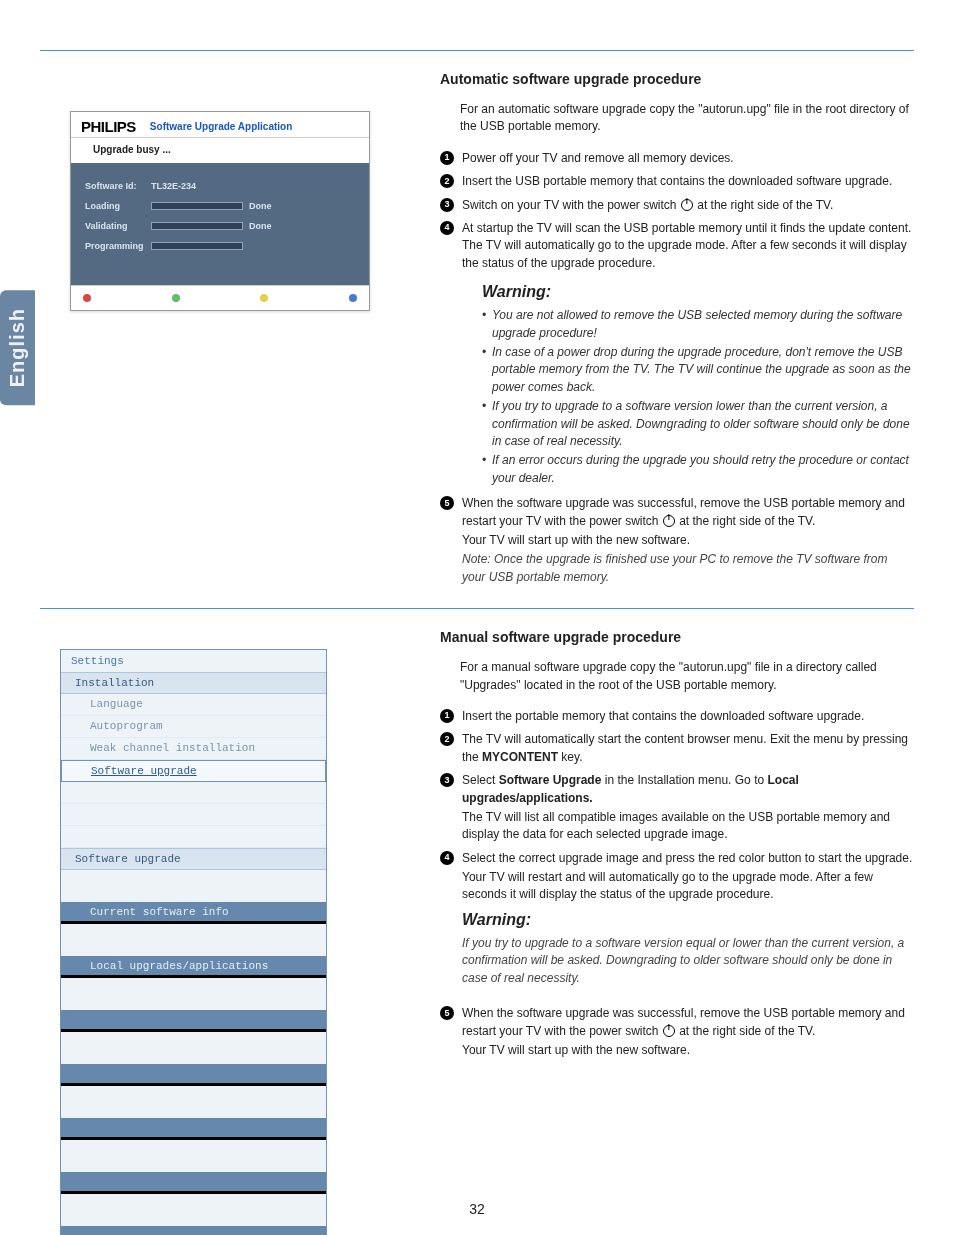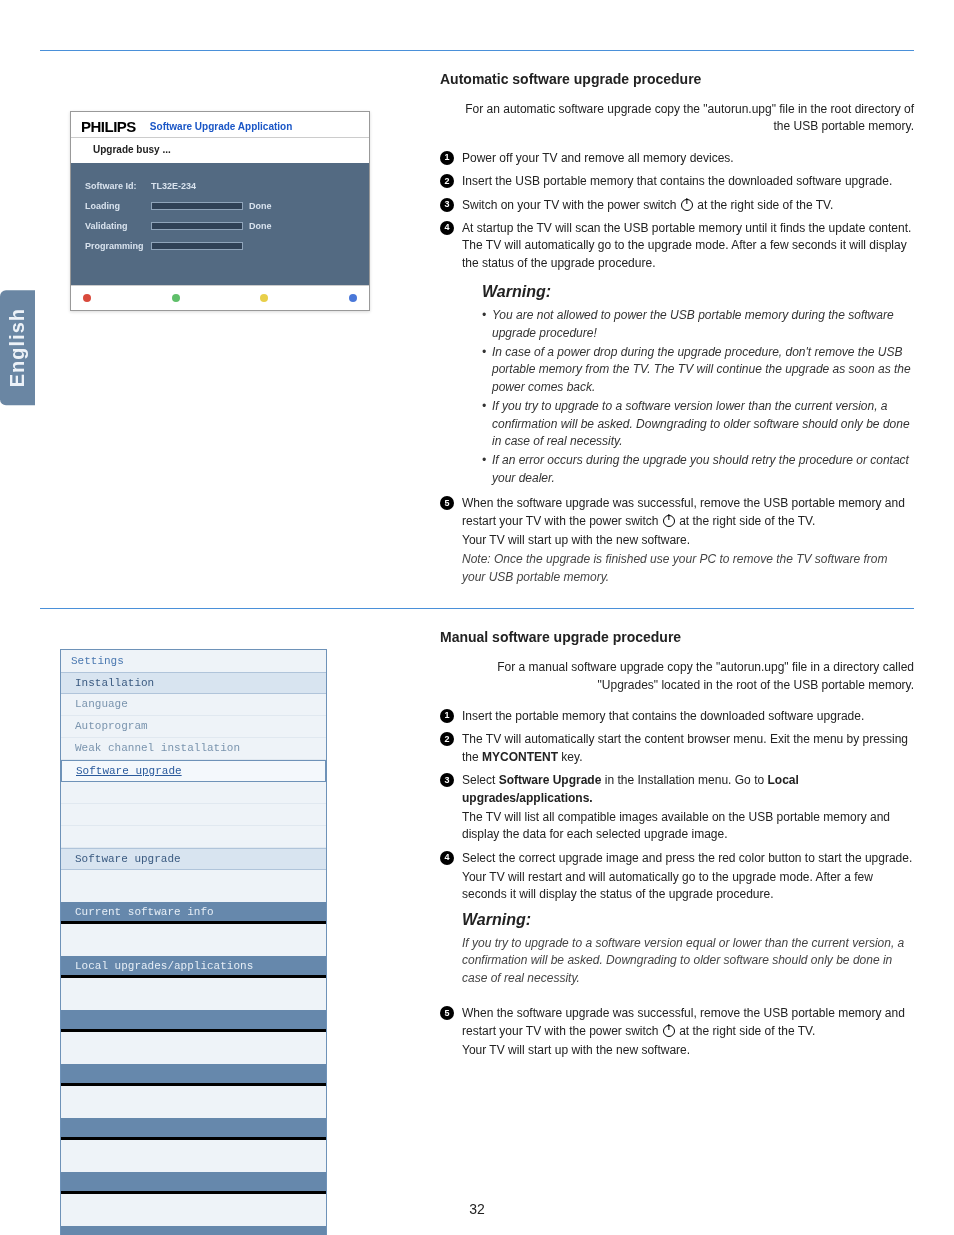--- a/index.html
+++ b/index.html
@@ -10,21 +10,21 @@
     background: #fff;
     width: 954px;
     height: 1235px;
     position: relative;
   }
   .hr { border-top: 1px solid #4a90d9; margin: 0 40px; }
   .page { display: flex; padding: 0 40px 0 40px; }
   .leftcol { width: 380px; flex-shrink: 0; padding-top: 60px; position: relative; }
   .rightcol { flex: 1; padding-left: 20px; padding-top: 20px; }
   h2 { font-size: 14px; font-weight: bold; margin-bottom: 14px; }
-  .intro { margin: 0 0 14px 20px; line-height: 1.45; text-align: right; }
+  .intro { margin: 0 0 14px 20px; line-height: 1.45; }
   .steps { list-style: none; margin-left: 0; }
   .steps > li { position: relative; padding-left: 22px; margin-bottom: 6px; line-height: 1.45; }
   .num {
     position: absolute; left: 0; top: 1px;
     width: 14px; height: 14px; border-radius: 50%;
     background: #000; color: #fff; font-size: 9px; font-weight: bold;
     display: flex; align-items: center; justify-content: center;
   }
   .power-icon {
     display: inline-flex; align-items: center; justify-content: center;
@@ -95,21 +95,21 @@
     font-size: 11px; color: #5a7a9c; font-family: Liberation Mono, monospace;
   }
   .fig2-title { padding: 5px 10px; color: #4a78b0; font-size: 11px; }
   .fig2-cols { display: flex; flex-direction: column; }
   .fig2-col { flex: 1; }
   .fig2-colhead {
     background: #d8e4f0; padding: 4px 14px; color: #3a5a80; font-size: 11px;
     border-top: 1px solid #b0c4da; border-bottom: 1px solid #b0c4da;
   }
   .fig2-cell {
-    padding: 4px 14px; color: #7a94ae; font-size: 11px; height: 22px;
+    padding: 4px 29px; color: #7a94ae; font-size: 11px; height: 22px;
     border-bottom: 1px solid #e0e8f0;
   }
   .fig2-col.right .fig2-cell { background: #6688ac; color: #e6eef6; border-bottom: 3px solid #000000; margin-top: 32px; }
   .fig2-cell.selected { color: #2a5a9c; text-decoration: underline; background: #f4f8fc; border: 1px solid #6e92b8; }
   .fig2-col.right .fig2-cell.empty { height: 22px; }
   .fig2-footer { padding: 14px 10px 6px 10px; color: #7a94ae; font-size: 11px; border-top: 1px solid #d0dce8; }
 
   .page-number {
     position: absolute; bottom: 18px; left: 0; right: 0;
     text-align: center; font-size: 14px;
@@ -166,21 +166,21 @@
     <h2>Automatic software upgrade procedure</h2>
     <p class="intro">For an automatic software upgrade copy the "autorun.upg" file in the root directory of the USB portable memory.</p>
     <ol class="steps">
       <li><span class="num">1</span><span>Power off your TV and remove all memory devices.</span></li>
       <li><span class="num">2</span><span>Insert the USB portable memory that contains the downloaded software upgrade.</span></li>
       <li><span class="num">3</span><span>Switch on your TV with the power switch </span><span class="power-icon"></span><span> at the right side of the TV.</span></li>
       <li><span class="num">4</span><span>At startup the TV will scan the USB portable memory until it finds the update content. The TV will automatically go to the upgrade mode. After a few seconds it will display the status of the upgrade procedure.</span>
         <div class="warning-block">
           <div class="warning-title">Warning:</div>
           <ul class="wlist">
-            <li>You are not allowed to power the USB portable memory during the software upgrade procedure!</li>
+            <li>You are not allowed to remove the USB selected memory during the software upgrade procedure!</li>
             <li>In case of a power drop during the upgrade procedure, don't remove the USB portable memory from the TV. The TV will continue the upgrade as soon as the power comes back.</li>
             <li>If you try to upgrade to a software version lower than the current version, a confirmation will be asked. Downgrading to older software should only be done in case of real necessity.</li>
             <li>If an error occurs during the upgrade you should retry the procedure or contact your dealer.</li>
           </ul>
         </div>
       </li>
       <li><span class="num">5</span><span>When the software upgrade was successful, remove the USB portable memory and restart your TV with the power switch </span><span class="power-icon"></span><span> at the right side of the TV.</span>
         <div class="sub">Your TV will start up with the new software.</div>
         <div class="note">Note: Once the upgrade is finished use your PC to remove the TV software from your USB portable memory.</div>
       </li>

